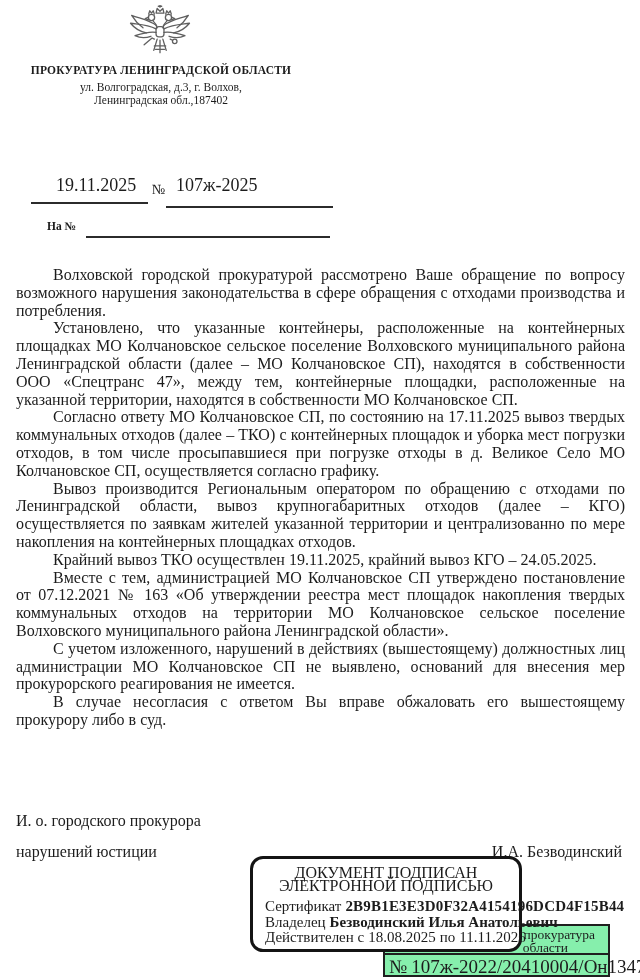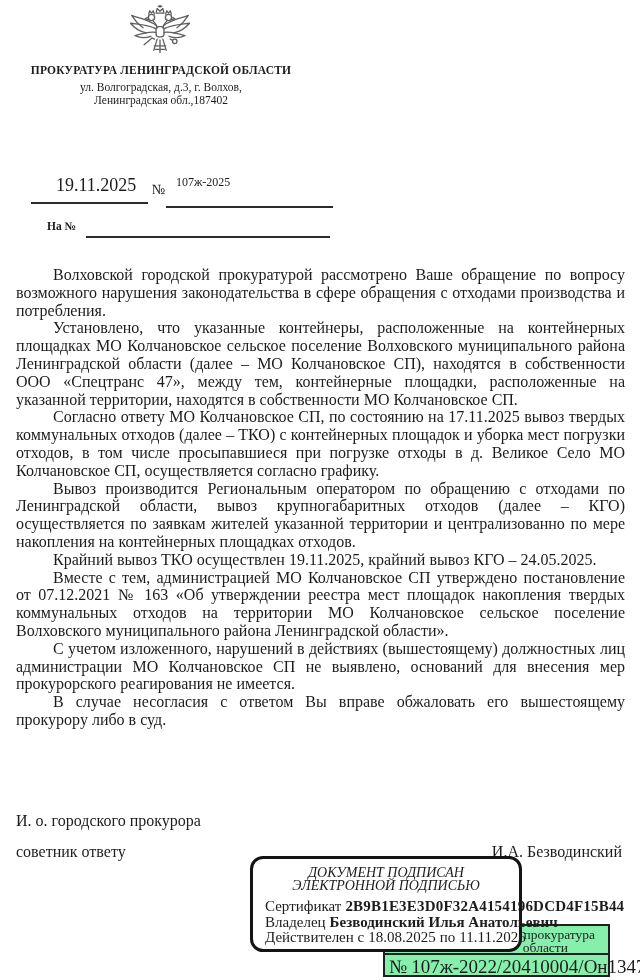--- a/index.html
+++ b/index.html
@@ -12,21 +12,21 @@
   .letterhead { position:absolute; left:0; top:64px; width:322px; text-align:center; }
   .lh-org  { font-size:11.5px; font-weight:bold; line-height:13px; letter-spacing:.2px; }
   .lh-office-wrap { margin-top:5px; }
   .lh-office { font-size:17px; font-weight:bold; line-height:18px; }
   .lh-addr-wrap { margin-top:4px; }
   .lh-addr { font-size:11.5px; line-height:13px; }
   
   .ref-date { position:absolute; left:56px;  top:175px; font-size:18px; }
   .u-date   { position:absolute; left:31px;  top:202px; width:117px; height:2px; background:#2b2b2b; }
   .ref-no-sign { position:absolute; left:152px; top:182px; font-size:14px; }
-  .ref-no   { position:absolute; left:176px; top:175px; font-size:12px; }
+  .ref-no   { position:absolute; left:176px; top:175px; font-size:18px; }
   .u-no     { position:absolute; left:166px; top:206px; width:167px; height:2px; background:#2b2b2b; }
   .ref-nalabel { position:absolute; left:47px; top:220px; font-size:11.5px; font-weight:bold; }
   .u-na     { position:absolute; left:86px; top:236px; width:244px; height:1.5px; background:#2b2b2b; }
   
   .body-text { position:absolute; left:16px; top:266px; width:609px;
                font-size:16px; line-height:17.8px; text-align:justify; }
   .body-text p { margin:0; text-indent:37px; }
   
   .sig-pos1 { position:absolute; left:16px;  top:812px; font-size:16px; }
   .sig-pos2 { position:absolute; left:16px;  top:843px; font-size:16px; }
@@ -37,21 +37,21 @@
   .reg-top { position:relative; height:27px; font-size:13.5px; }
   .reg-l1 { position:absolute; top:1px;  right:13px; white-space:nowrap; }
   .reg-l2 { position:absolute; top:14px; right:40px; white-space:nowrap; }
   .reg-num { border-top:2px solid #1f1f1f; height:20px; font-size:19px;
              padding:1px 0 0 4px; white-space:nowrap; box-sizing:border-box; }
   .reg-num .no-sign { margin-right:4px; }
   
   .esig-box { position:absolute; left:250px; top:856px; width:272px; height:96px;
               border:3px solid #141414; border-radius:13px; background:#ffffff;
               box-sizing:border-box; z-index:2; }
-  .esig-title { margin-top:7px; text-align:center; font-size:14px; line-height:13px;font-style:italic; }
+  .esig-title { margin-top:7px; text-align:center; font-size:16px; line-height:13px; }
   .esig-details { margin:7px 0 0 12px; font-size:15px; line-height:15.5px; white-space:nowrap; }
   .esig-cert-value  { font-weight:bold; margin-left:4px; letter-spacing:.2px; }
   .esig-owner-value { font-weight:bold; margin-left:4px; }
   .esig-date { margin:0 4px; }
 </style>
 </head>
 <body>
 
 <div class="page">
 
@@ -103,21 +103,21 @@
     <p>Установлено, что указанные контейнеры, расположенные на контейнерных площадках МО Колчановское сельское поселение Волховского муниципального района Ленинградской области (далее – МО Колчановское СП), находятся в собственности ООО «Спецтранс 47», между тем, контейнерные площадки, расположенные на указанной территории, находятся в собственности МО Колчановское СП.</p>
     <p>Согласно ответу МО Колчановское СП, по состоянию на 17.11.2025 вывоз твердых коммунальных отходов (далее – ТКО) с контейнерных площадок и уборка мест погрузки отходов, в том числе просыпавшиеся при погрузке отходы в д. Великое Село МО Колчановское СП, осуществляется согласно графику.</p>
     <p>Вывоз производится Региональным оператором по обращению с отходами по Ленинградской области, вывоз крупногабаритных отходов (далее – КГО) осуществляется по заявкам жителей указанной территории и централизованно по мере накопления на контейнерных площадках отходов.</p>
     <p>Крайний вывоз ТКО осуществлен 19.11.2025, крайний вывоз КГО – 24.05.2025.</p>
     <p>Вместе с тем, администрацией МО Колчановское СП утверждено постановление от 07.12.2021 № 163 «Об утверждении реестра мест площадок накопления твердых коммунальных отходов на территории МО Колчановское сельское поселение Волховского муниципального района Ленинградской области».</p>
     <p>С учетом изложенного, нарушений в действиях (вышестоящему) должностных лиц администрации МО Колчановское СП не выявлено, оснований для внесения мер прокурорского реагирования не имеется.</p>
     <p>В случае несогласия с ответом Вы вправе обжаловать его вышестоящему прокурору либо в суд.</p>
   </div>
 
   <div class="sig-pos1">И. о. городского прокурора</div>
-  <div class="sig-pos2">советник ответу</div>
+  <div class="sig-pos2">нарушений юстиции</div>
   <div class="sig-name">И.А. Безводинский</div>
 
   <div class="reg-stamp">
     <div class="reg-top">
       <span class="reg-l1">прокуратура</span>
       <span class="reg-l2">области</span>
     </div>
     <div class="reg-num">
       <span class="no-sign">№</span><span>107ж-2022/20410004/Он1347-25</span>
     </div>

